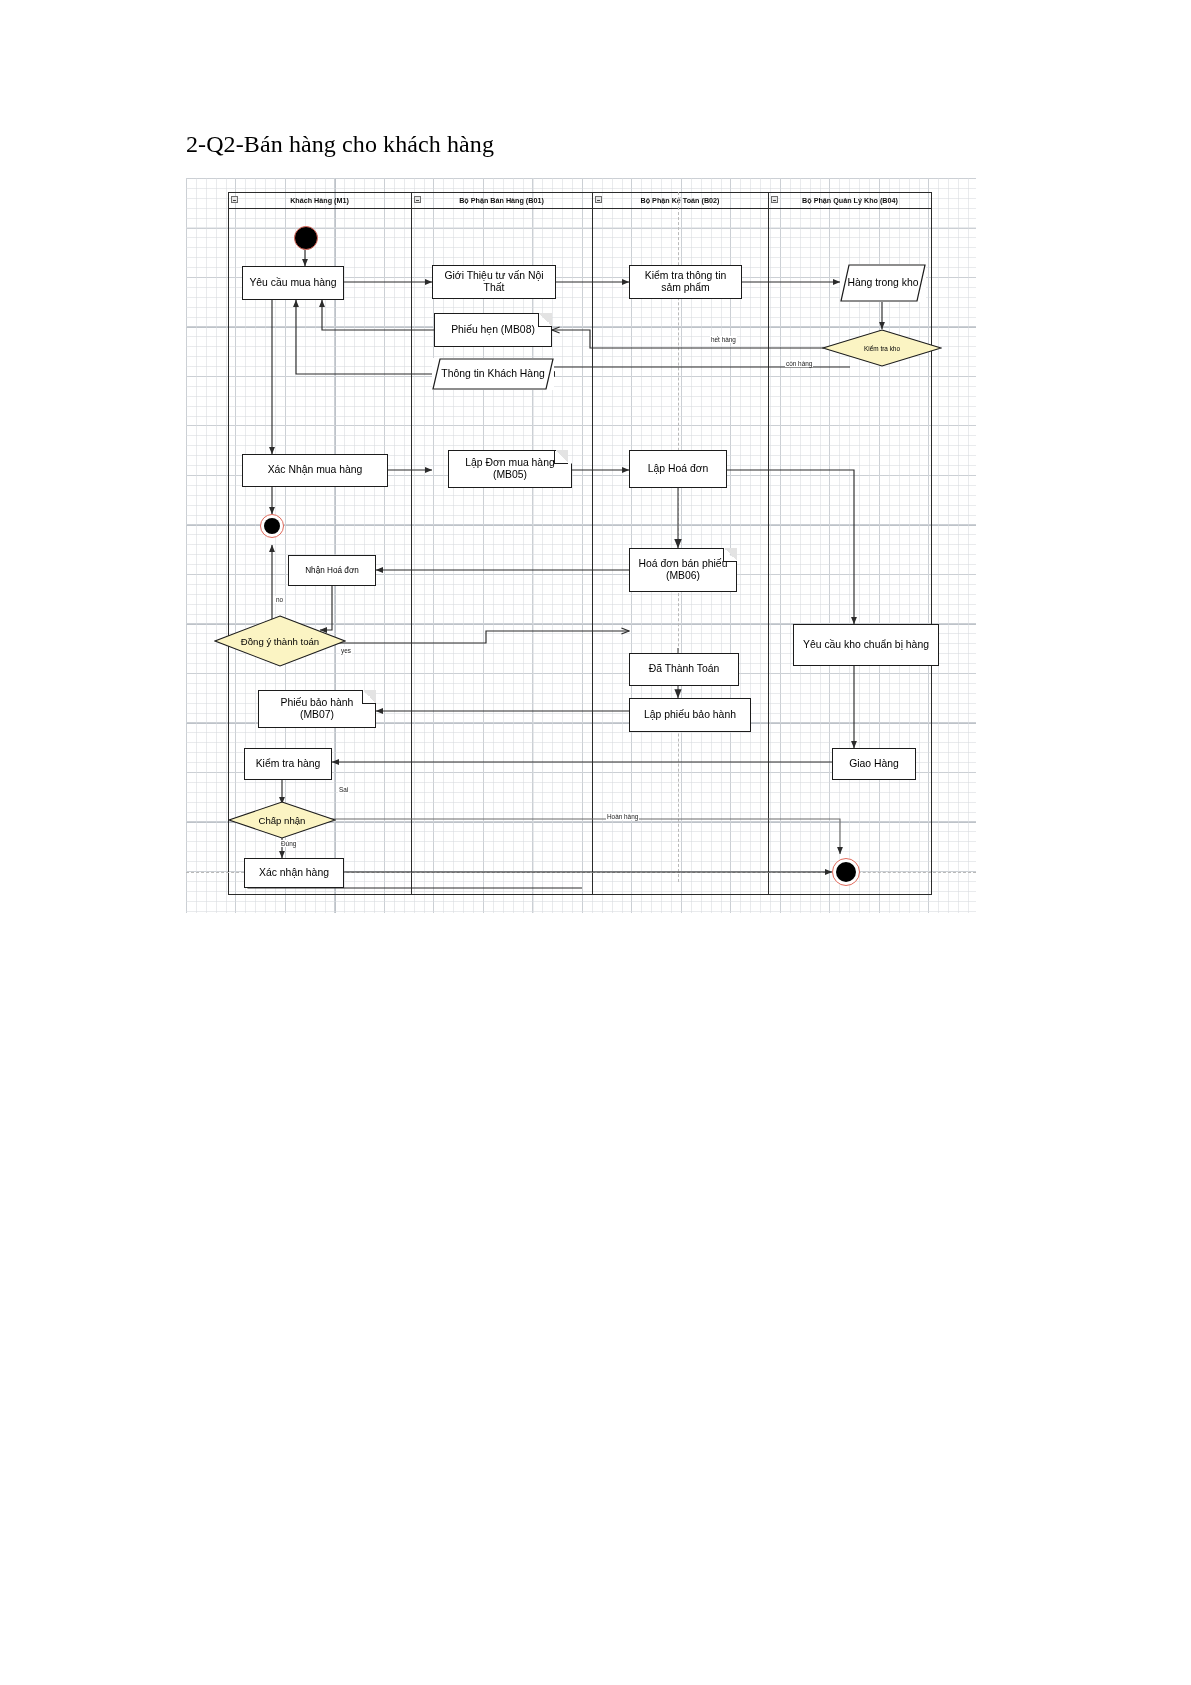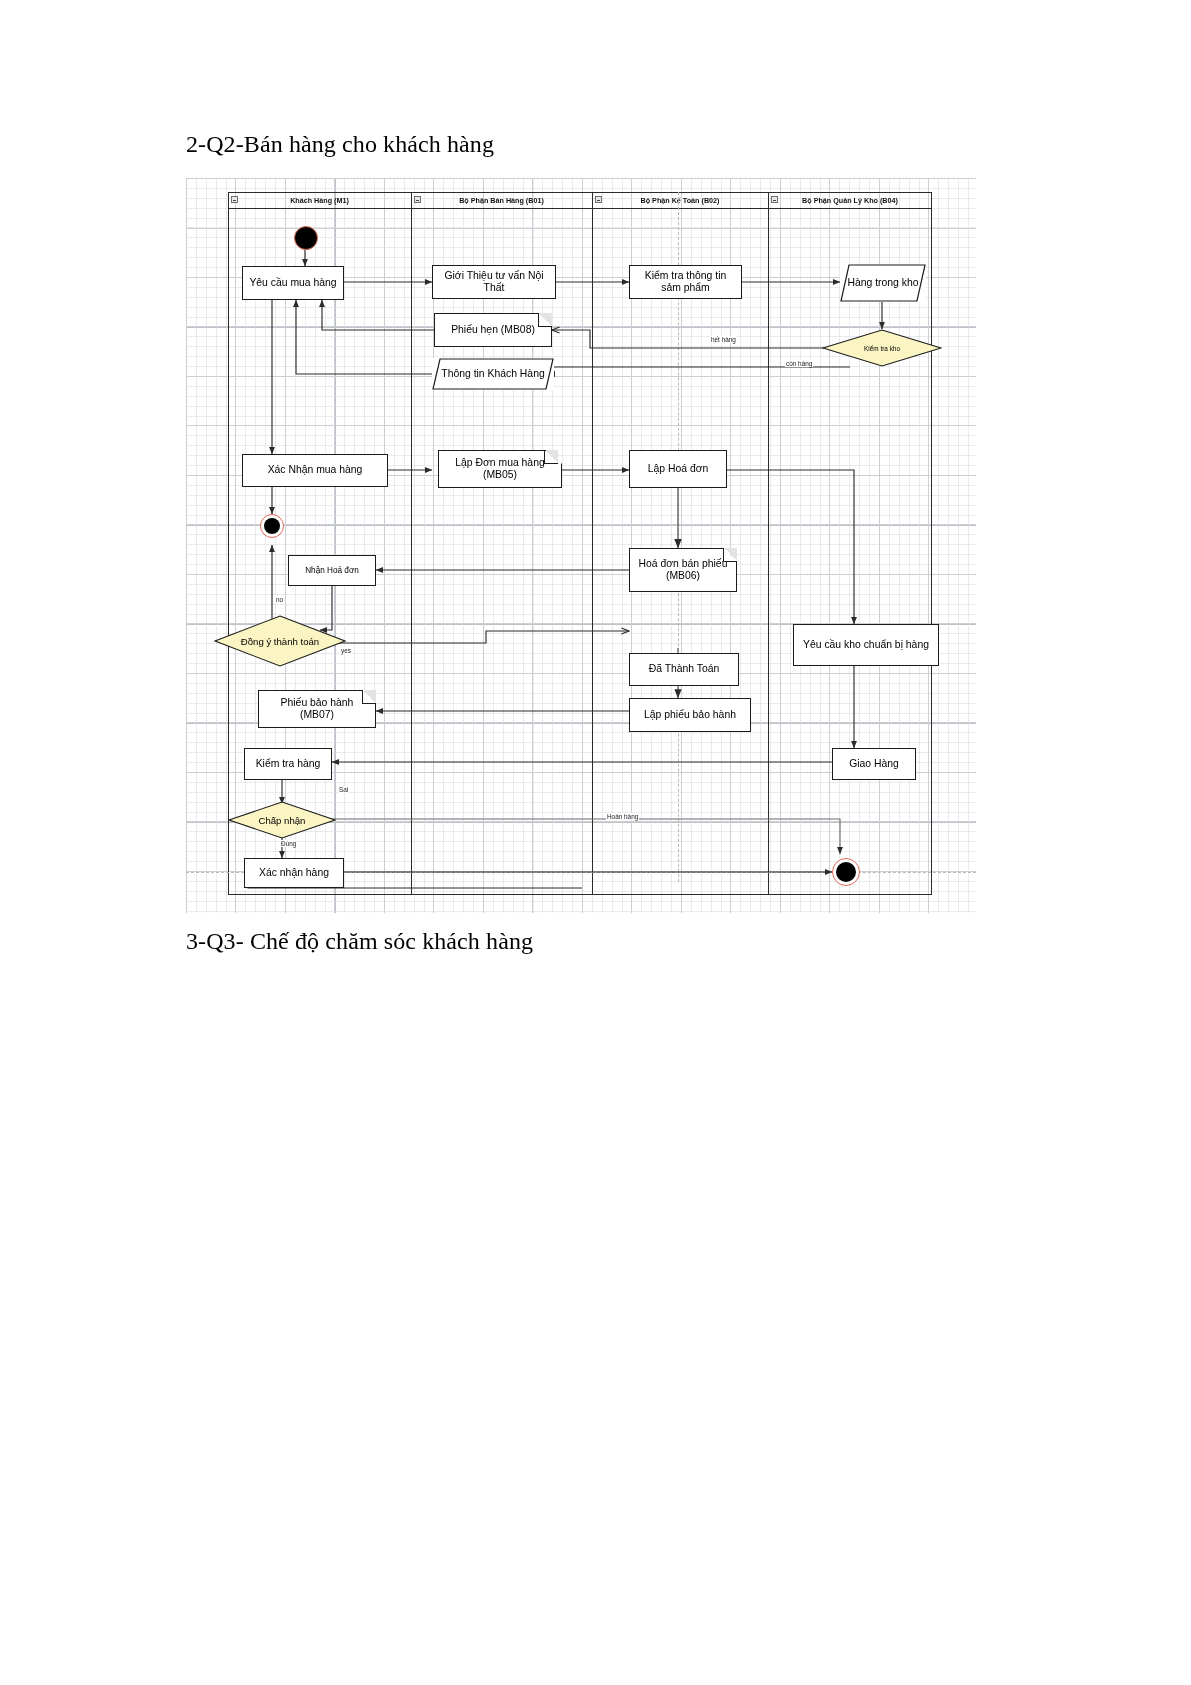--- a/index.html
+++ b/index.html
@@ -357,21 +357,21 @@
       <svg style="position:absolute; left:0; top:0; width:122px; height:32px;" viewBox="0 0 122 32">
         <polygon points="8,1 121,1 114,31 1,31" fill="#ffffff" stroke="#1c1c1c" stroke-width="1.2"></polygon>
       </svg>
       <span class="para-inner">Thông tin Khách Hàng</span>
     </div>
 
     <div class="node activity" style="left:56px; top:276px; width:146px; height:33px;">
       <span>Xác Nhận mua hàng</span>
     </div>
 
-    <div class="note-wrap" style="left:252px; top:272px; width:120px; height:38px;text-decoration:underline;">
+    <div class="note-wrap" style="left:262px; top:272px; width:120px; height:38px;text-decoration:underline;">
       <div class="node note" style="position:absolute; left:0; top:0; width:124px; height:38px;">
         <span>Lập Đơn mua hàng (MB05)</span>
       </div>
       <span class="note-fold"></span>
     </div>
 
     <div class="node activity" style="left:443px; top:272px; width:98px; height:38px;">
       <span>Lập Hoá đơn</span>
     </div>
 
@@ -438,15 +438,14 @@
     <div class="edge-label" style="left:524px; top:158px;">hết hàng</div>
     <div class="edge-label" style="left:599px; top:182px;">còn hàng</div>
     <div class="edge-label" style="left:89px; top:418px;">no</div>
     <div class="edge-label" style="left:154px; top:469px;">yes</div>
     <div class="edge-label" style="left:152px; top:608px;">Sai</div>
     <div class="edge-label" style="left:94px; top:662px;">Đúng</div>
     <div class="edge-label" style="left:420px; top:635px;">Hoàn hàng</div>
 
   </div>
 
-  <div class="caption" id="caption-bottom">3-Q3- Chế độ chăm sóc khách hàng</div>
 
 </div>
 
 </body></html>

